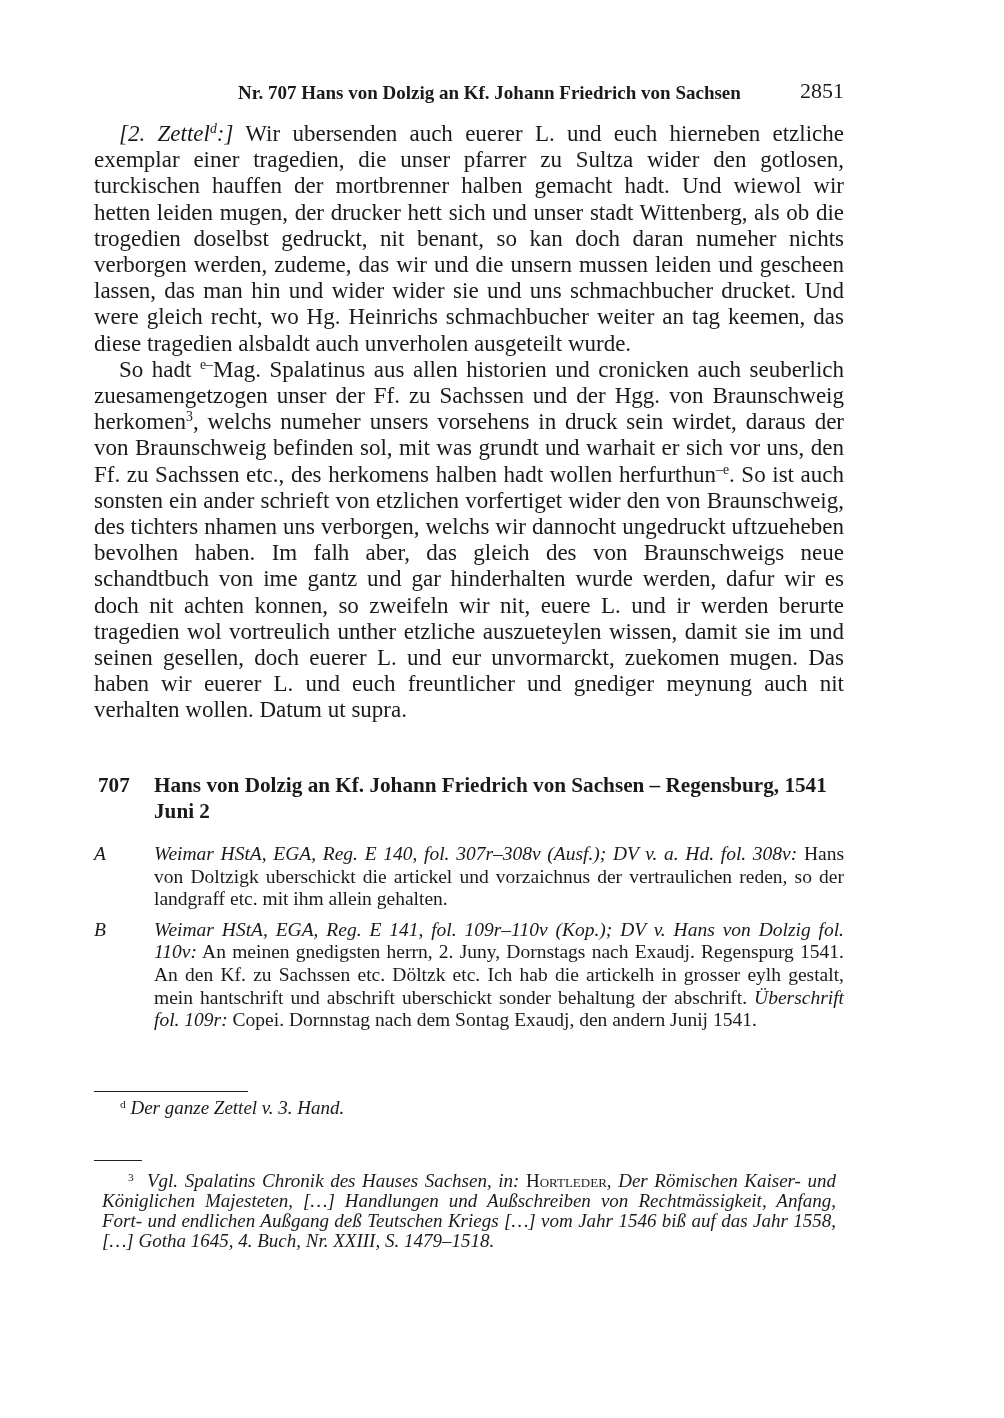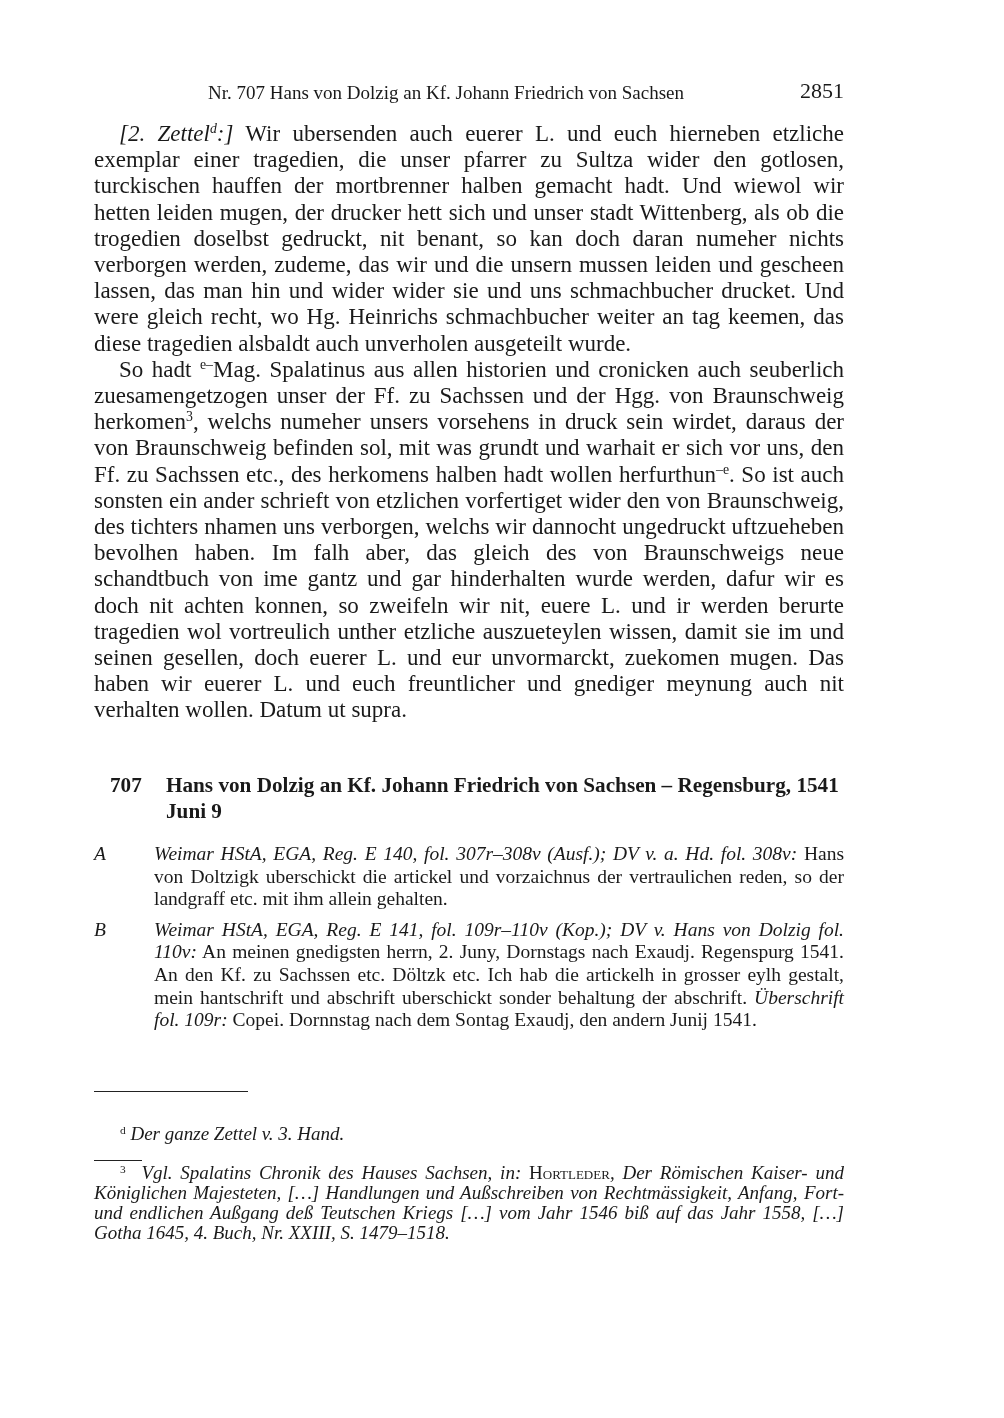--- a/index.html
+++ b/index.html
@@ -6,75 +6,75 @@
   body {
     width: 1004px; height: 1418px; position: relative; overflow: hidden;
     font-family: "Liberation Serif", "DejaVu Serif", serif;
     color: #1a1a1a;
   }
   .page { position: absolute; left: 94px; top: 0; width: 750px; }
   .running-head {
     position: absolute; top: 78px; left: 0; width: 750px; height: 28px;
     font-size: 19px;
   }
-  .running-title { position: absolute; left: 114px; top: 4px; }
+  .running-title { position: absolute; left: 144px; top: 4px; font-weight: bold; }
   .page-number { position: absolute; right: 0; top: 0; font-size: 22px; text-align: center; }
   .body-text {
     position: absolute; top: 121px; left: 0; width: 750px;
     font-size: 23px; line-height: 26.2px; text-align: justify;
   }
   .body-text p { margin: 0; text-indent: 25px; }
   .body-text p.first { text-indent: 25px; }
   sup { font-size: 0.6em; vertical-align: 0.55em; line-height: 0; }
   .doc-head {
-    position: absolute; top: 772px; left: 16px; width: 750px;
+    position: absolute; top: 772px; left: 4px; width: 750px;
     font-size: 21.2px; line-height: 26px; font-weight: bold;
     display: flex;
   }
   .doc-num { width: 56px; flex: none; }
   .doc-title { flex: 1; }
   .sources {
     position: absolute; top: 843px; left: 0; width: 750px;
     font-size: 19.5px; line-height: 22.6px;
   }
   .source-row { display: flex; margin-bottom: 8px; text-align: justify; }
   .source-siglum { width: 60px; flex: none; font-style: italic; }
   .source-text { flex: 1; }
   i { font-style: italic; }
   .rule { position: absolute; left: 0; height: 1px; background: #222; }
   .notes-crit {
     position: absolute; top: 1096px; left: 0; width: 750px;
     font-size: 19px; line-height: 24px;
   }
-  .notes-crit div { padding-left: 26px; margin-top: 26px; }
+  .notes-crit div { padding-left: 26px; }
   .notes-num {
     position: absolute; top: 1163px; left: 0; width: 750px;
     font-size: 19px; line-height: 20px; text-align: justify;
   }
-  .notes-num p { margin: 0; text-indent: 26px; font-style: italic; }
+  .notes-num p { margin: 8px; text-indent: 26px; font-style: italic; }
   .sc { font-variant: small-caps; font-style: normal; }
 </style>
 </head>
 <body>
 
 <div class="page">
 
   <div class="running-head">
     <span class="running-title">Nr. 707 Hans von Dolzig an Kf. Johann Friedrich von Sachsen</span>
     <span class="page-number">2851</span>
   </div>
 
   <div class="body-text">
     <p class="first"><i><span>[2. Zettel</span><sup>d</sup><span>:]</span></i><span> Wir ubersenden auch euerer L. und euch hierneben etzliche exemplar einer tragedien, die unser pfarrer zu Sultza wider den gotlosen, turckischen hauffen der mortbrenner halben gemacht hadt. Und wiewol wir hetten leiden mugen, der drucker hett sich und unser stadt Wittenberg, als ob die trogedien doselbst gedruckt, nit benant, so kan doch daran numeher nichts verborgen werden, zudeme, das wir und die unsern mussen leiden und gescheen lassen, das man hin und wider wider sie und uns schmachbucher drucket. Und were gleich recht, wo Hg. Heinrichs schmachbucher weiter an tag keemen, das diese tragedien alsbaldt auch unverholen ausgeteilt wurde.</span></p>
     <p><span>So hadt </span><sup>e–</sup><span>Mag. Spalatinus aus allen historien und cronicken auch seuberlich zuesamengetzogen unser der Ff. zu Sachssen und der Hgg. von Braunschweig herkomen</span><sup>3</sup><span>, welchs numeher unsers vorsehens in druck sein wirdet, daraus der von Braunschweig befinden sol, mit was grundt und warhait er sich vor uns, den Ff. zu Sachssen etc., des herkomens halben hadt wollen herfurthun</span><sup>–e</sup><span>. So ist auch sonsten ein ander schrieft von etzlichen vorfertiget wider den von Braunschweig, des tichters nhamen uns verborgen, welchs wir dannocht ungedruckt uftzueheben bevolhen haben. Im falh aber, das gleich des von Braunschweigs neue schandtbuch von ime gantz und gar hinderhalten wurde werden, dafur wir es doch nit achten konnen, so zweifeln wir nit, euere L. und ir werden berurte tragedien wol vortreulich unther etzliche auszueteylen wissen, damit sie im und seinen gesellen, doch euerer L. und eur unvormarckt, zuekomen mugen. Das haben wir euerer L. und euch freuntlicher und gnediger meynung auch nit verhalten wollen. Datum ut supra.</span></p>
   </div>
 
   <div class="doc-head">
     <span class="doc-num">707</span>
-    <span class="doc-title">Hans von Dolzig an Kf. Johann Friedrich von Sachsen – Regensburg, 1541 Juni 9</span>
+    <span class="doc-title">Hans von Dolzig an Kf. Johann Friedrich von Sachsen – Regensburg, 1541 Juni 2</span>
   </div>
 
   <div class="sources">
     <div class="source-row">
       <span class="source-siglum">A</span>
       <span class="source-text"><i>Weimar HStA, EGA, Reg. E 140, fol. 307r–308v (Ausf.); DV v. a. Hd. fol. 308v:</i><span> Hans von Doltzigk uberschickt die artickel und vorzaichnus der vertraulichen reden, so der landgraff etc. mit ihm allein gehalten.</span></span>
     </div>
     <div class="source-row">
       <span class="source-siglum">B</span>
       <span class="source-text"><i>Weimar HStA, EGA, Reg. E 141, fol. 109r–110v (Kop.); DV v. Hans von Dolzig fol. 110v:</i><span> An meinen gnedigsten herrn, 2. Juny, Dornstags nach Exaudj. Regenspurg 1541. An den Kf. zu Sachssen etc. Döltzk etc. Ich hab die artickelh in grosser eylh gestalt, mein hantschrift und abschrift uberschickt sonder behaltung der abschrift. </span><i>Überschrift fol. 109r:</i><span> Copei. Dornnstag nach dem Sontag Exaudj, den andern Junij 1541.</span></span>

